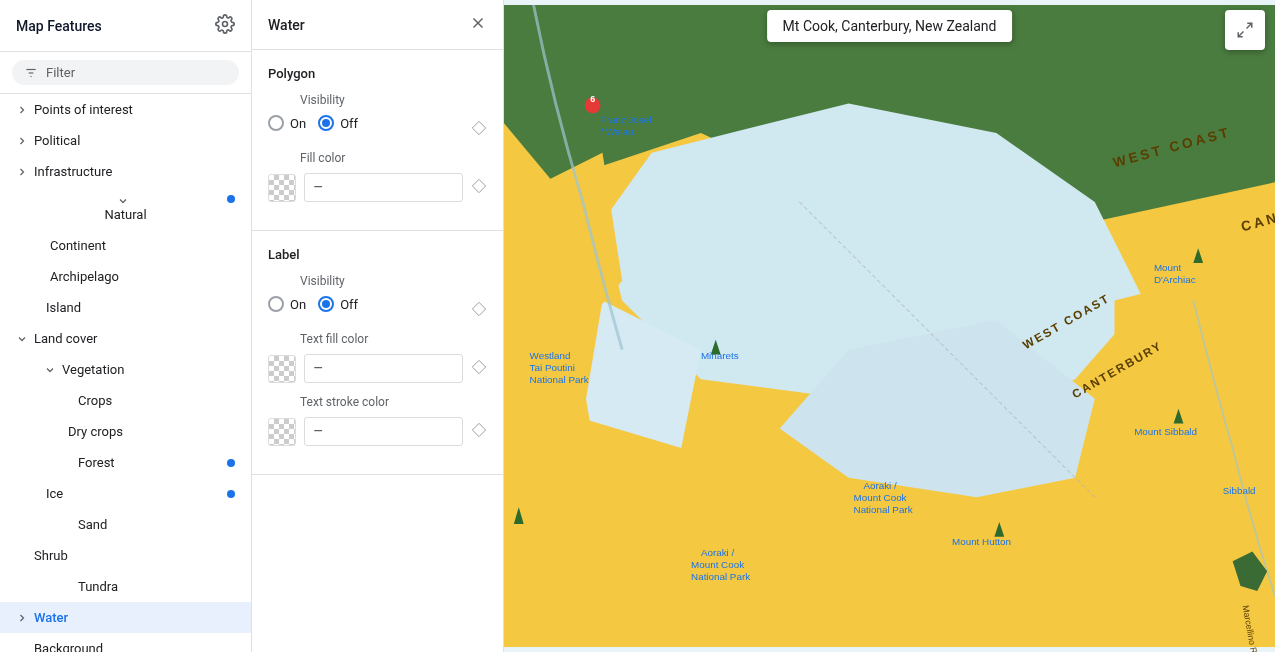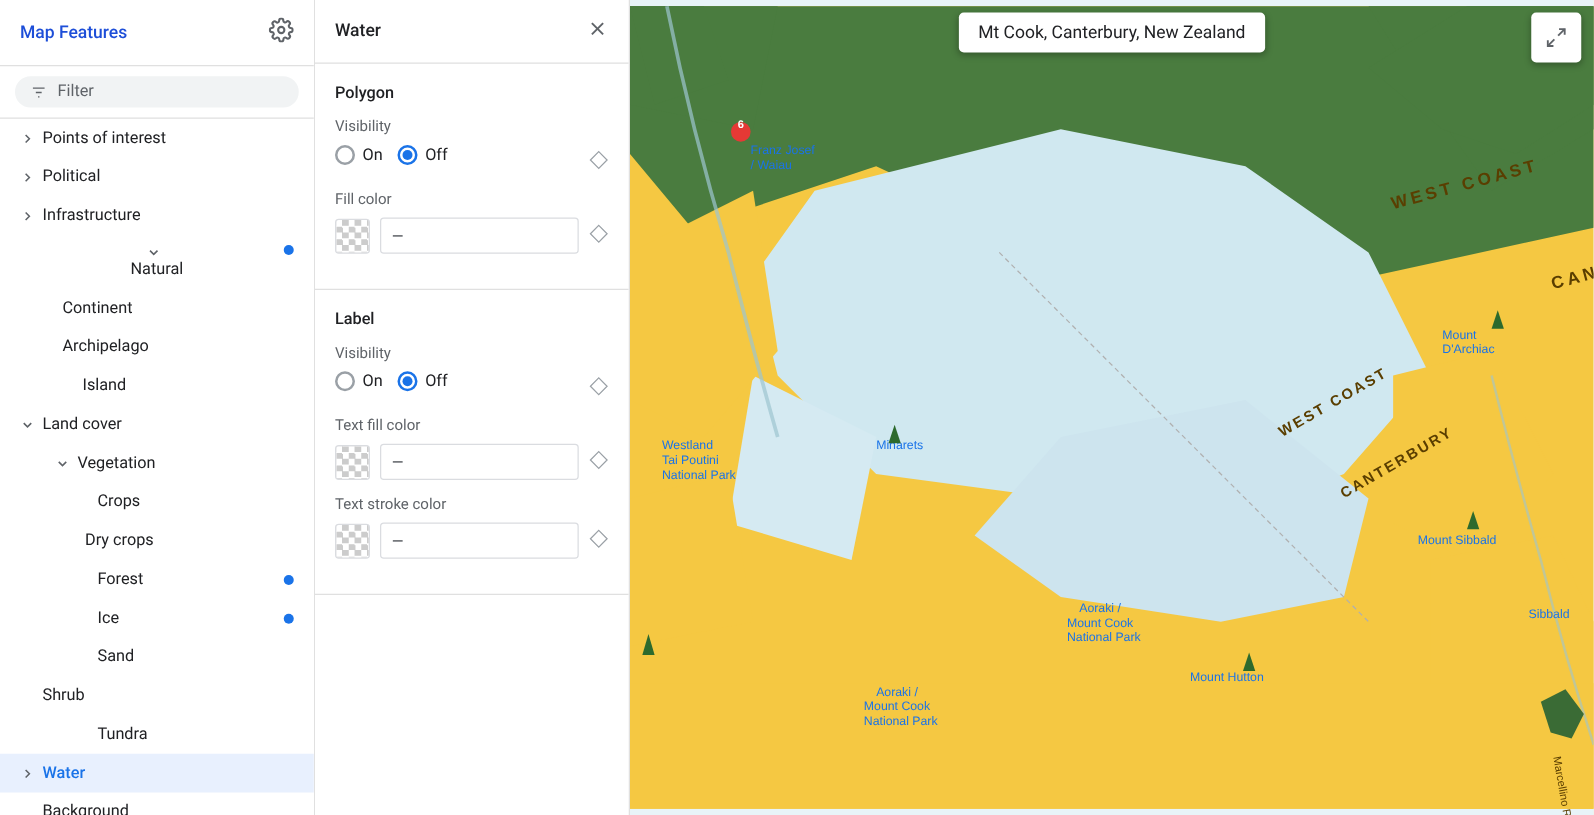--- a/index.html
+++ b/index.html
@@ -19,21 +19,21 @@
     .sidebar-header {
       display: flex;
       align-items: center;
       justify-content: space-between;
       padding: 14px 16px;
       border-bottom: 1px solid #e0e0e0;
     }
     .sidebar-header-title {
       font-size: 14px;
       font-weight: 500;
-      color: #1d4ed8;
+      color: #0f172a;
     }
     .filter-bar {
       padding: 8px 12px;
       border-bottom: 1px solid #e0e0e0;
     }
     .filter-input {
       display: flex;
       align-items: center;
       background: #f1f3f4;
       border-radius: 20px;
@@ -93,20 +93,21 @@
     .section-title {
       font-size: 13px;
       font-weight: 500;
       color: #202124;
       margin-bottom: 12px;
     }
     .field-label {
       font-size: 12px;
       color: #5f6368;
       margin-bottom: 8px;
+      margin-left: 32px;
     }
     .radio-group {
       display: flex;
       align-items: center;
       gap: 12px;
       margin-bottom: 12px;
     }
     .radio-option {
       display: flex;
       align-items: center;
@@ -232,21 +233,21 @@
         <span class="dot"></span>
       </div>
       <div class="nav-item" style="padding-left: 32px;">
         <span style="margin-right: 18px;"></span>
         <span class="nav-item-label">Continent</span>
       </div>
       <div class="nav-item" style="padding-left: 32px;">
         <span style="margin-right: 18px;"></span>
         <span class="nav-item-label">Archipelago</span>
       </div>
-      <div class="nav-item" style="padding-left: 48px;">
+      <div class="nav-item" style="padding-left: 28px;">
         <span style="margin-right: 18px;"></span>
         <span class="nav-item-label">Island</span>
       </div>
       <div class="nav-item" style="">
         <span style="margin-right: 6px; display: inline-flex; align-items: center;">
           <svg width="12" height="12" viewBox="0 0 24 24" fill="none" stroke="#5f6368" stroke-width="2.5">
             <polyline points="6 9 12 15 18 9"></polyline>
           </svg>
         </span>
         <span class="nav-item-label">Land cover</span>
@@ -265,21 +266,21 @@
       </div>
       <div class="nav-item" style="padding-left: 50px;">
         <span style="margin-right: 18px;"></span>
         <span class="nav-item-label">Dry crops</span>
       </div>
       <div class="nav-item" style="padding-left: 60px;">
         <span style="margin-right: 18px;"></span>
         <span class="nav-item-label">Forest</span>
         <span class="dot"></span>
       </div>
-      <div class="nav-item" style="padding-left: 60px;">
+      <div class="nav-item" style="padding-left: 28px;">
         <span style="margin-right: 18px;"></span>
         <span class="nav-item-label">Ice</span>
         <span class="dot"></span>
       </div>
       <div class="nav-item" style="padding-left: 60px;">
         <span style="margin-right: 18px;"></span>
         <span class="nav-item-label">Sand</span>
       </div>
       <div class="nav-item" style="">
         <span style="margin-right: 18px;"></span>

